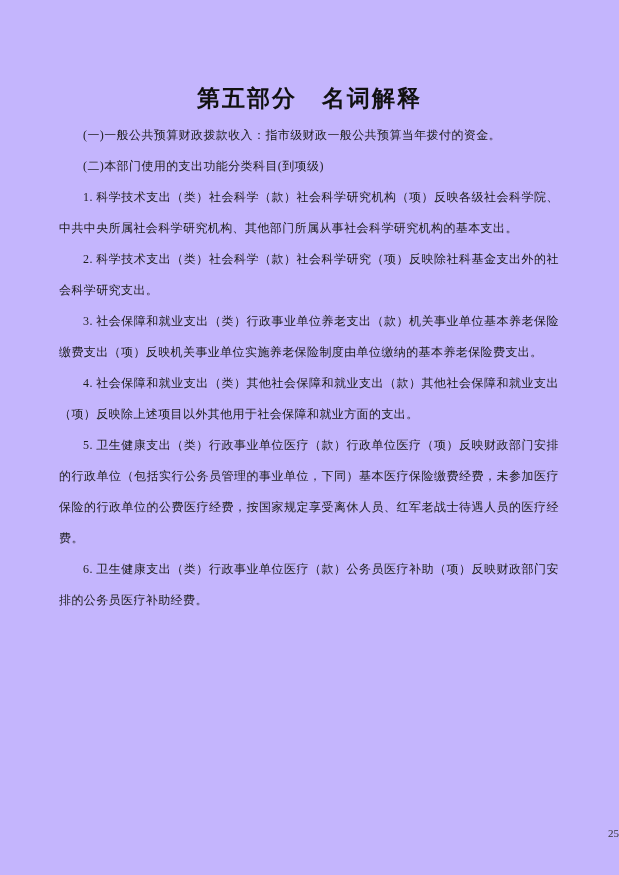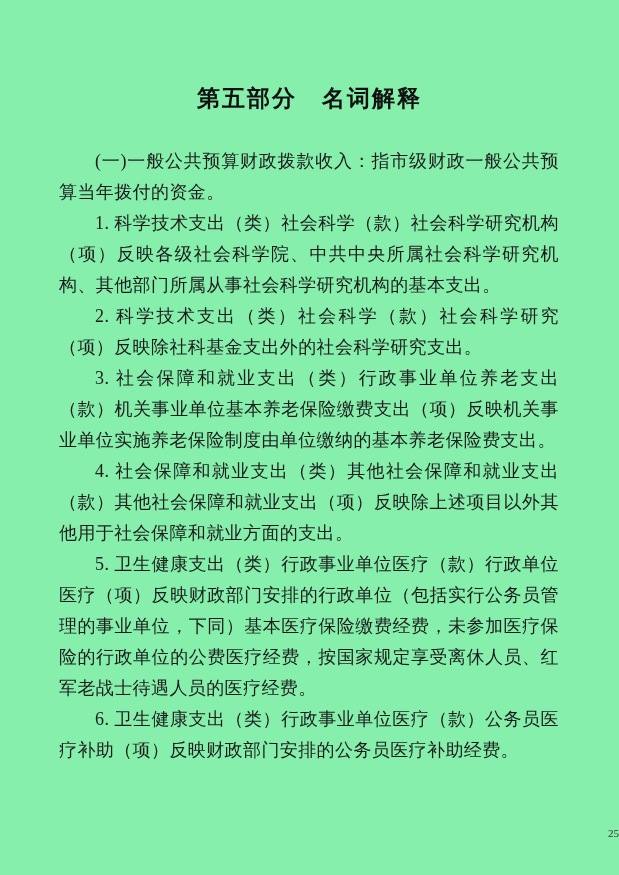--- a/index.html
+++ b/index.html
@@ -4,39 +4,39 @@
 <style>
   html, body {
     margin: 0;
     padding: 0;
     background: #ffffff;
   }
   .page {
     position: relative;
     width: 619px;
     height: 875px;
-    background: #86efac;
+    background: #c4b5fd;
     color: #1c1c1c;
     overflow: hidden;
     font-family: "Liberation Serif", serif;
   }
   .doc-title {
     margin: 0;
     padding-top: 84px;
     text-align: center;
     font-family: "Liberation Sans", sans-serif;
     font-weight: bold;
     font-size: 23px;
     line-height: 28px;
     letter-spacing: 2px;
     color: #111111;
   }
   .doc-body {
-    margin: 34px 60px 0 59px;
-    font-size: 18px;
+    margin: 8px 60px 0 59px;
+    font-size: 12px;
     line-height: 31px;
     letter-spacing: 0.4px;
     text-align: justify;
     text-justify: inter-ideograph;
     color: #1c1c1c;
   }
   .doc-body p {
     margin: 0;
     padding: 0;
     text-indent: 2em;
@@ -54,20 +54,21 @@
 </style>
 </head>
 <body>
 
 <div class="page">
 
   <h1 class="doc-title">第五部分　名词解释</h1>
 
   <div class="doc-body">
     <p>(一)一般公共预算财政拨款收入：指市级财政一般公共预算当年拨付的资金。</p>
+    <p>(二)本部门使用的支出功能分类科目(到项级)</p>
     <p>1. 科学技术支出（类）社会科学（款）社会科学研究机构（项）反映各级社会科学院、中共中央所属社会科学研究机构、其他部门所属从事社会科学研究机构的基本支出。</p>
     <p>2. 科学技术支出（类）社会科学（款）社会科学研究（项）反映除社科基金支出外的社会科学研究支出。</p>
     <p>3. 社会保障和就业支出（类）行政事业单位养老支出（款）机关事业单位基本养老保险缴费支出（项）反映机关事业单位实施养老保险制度由单位缴纳的基本养老保险费支出。</p>
     <p>4. 社会保障和就业支出（类）其他社会保障和就业支出（款）其他社会保障和就业支出（项）反映除上述项目以外其他用于社会保障和就业方面的支出。</p>
     <p>5. 卫生健康支出（类）行政事业单位医疗（款）行政单位医疗（项）反映财政部门安排的行政单位（包括实行公务员管理的事业单位，下同）基本医疗保险缴费经费，未参加医疗保险的行政单位的公费医疗经费，按国家规定享受离休人员、红军老战士待遇人员的医疗经费。</p>
     <p>6. 卫生健康支出（类）行政事业单位医疗（款）公务员医疗补助（项）反映财政部门安排的公务员医疗补助经费。</p>
   </div>
 
   <div class="page-number">25</div>
 

